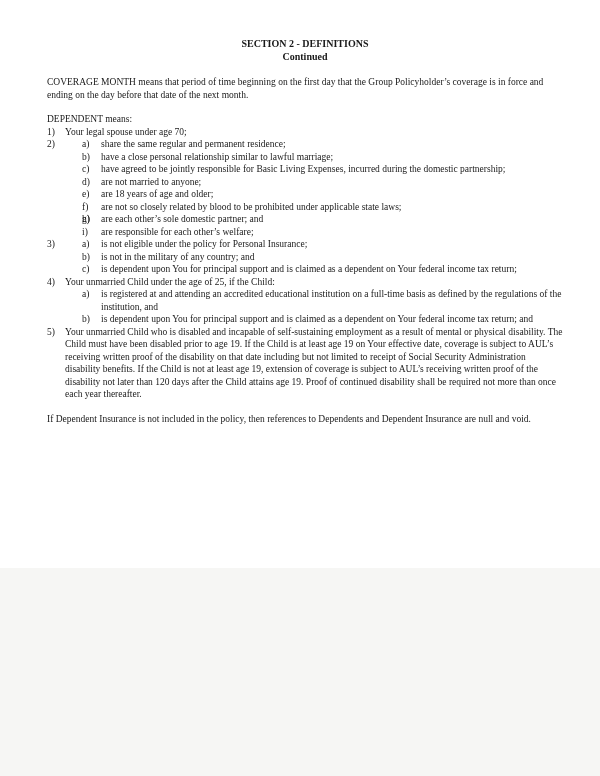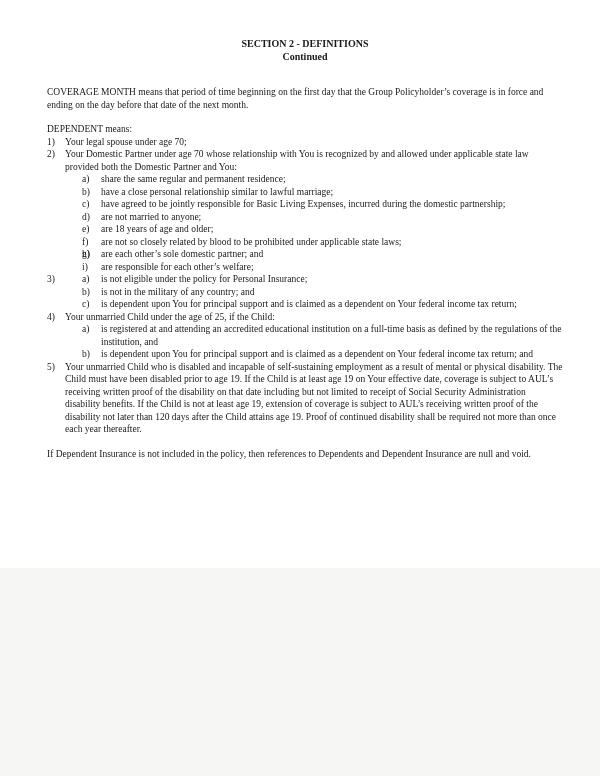--- a/index.html
+++ b/index.html
@@ -13,21 +13,21 @@
     font-family: "Liberation Serif", "DejaVu Serif", serif;
     font-size: 9.5px;
     line-height: 12.5px;
     overflow: hidden;
     padding-left: 12px;
   }
   .content { position: absolute; left: 47px; top: 38px; width: 516px; }
   .doc-title { text-align: center; font-weight: bold; font-size: 10px; }
   .doc-title .line { display: block; }
   .para { margin: 12px 0 0 0; }
-  .para.first { margin-top: 23px; }
+  .para.first { margin-top: 13px; }
   .list { margin: 0; }
   .li1 { position: relative; padding-left: 18px; }
   .li1 > .mk { position: absolute; left: 0; top: 0; }
   .li2 { position: relative; margin-left: 35px; padding-left: 19px; }
   .li2 > .mk { position: absolute; left: 0; top: 0; }
   .footer { position: absolute; left: 47px; top: 729px; width: 516px; }
   .footer .code { position: absolute; left: 0; top: 0; }
   .footer .sec { text-align: center; font-weight: bold; font-size: 10px; }
 </style>
 </head>
@@ -48,21 +48,20 @@
 
     <div class="list">
 
       <div class="li1">
         <span class="mk">1)</span>
         <span class="tx">Your legal spouse under age 70;</span>
       </div>
 
       <div class="li1">
         <span class="mk">2)</span>
-        <span class="tx">Your Domestic Partner under age 70 whose relationship with You is recognized by and allowed under applicable state law provided both the Domestic Partner and You:</span>
       </div>
       <div class="li2">
         <span class="mk">a)</span>
         <span class="tx">share the same regular and permanent residence;</span>
       </div>
       <div class="li2">
         <span class="mk">b)</span>
         <span class="tx">have a close personal relationship similar to lawful marriage;</span>
       </div>
       <div class="li2">

